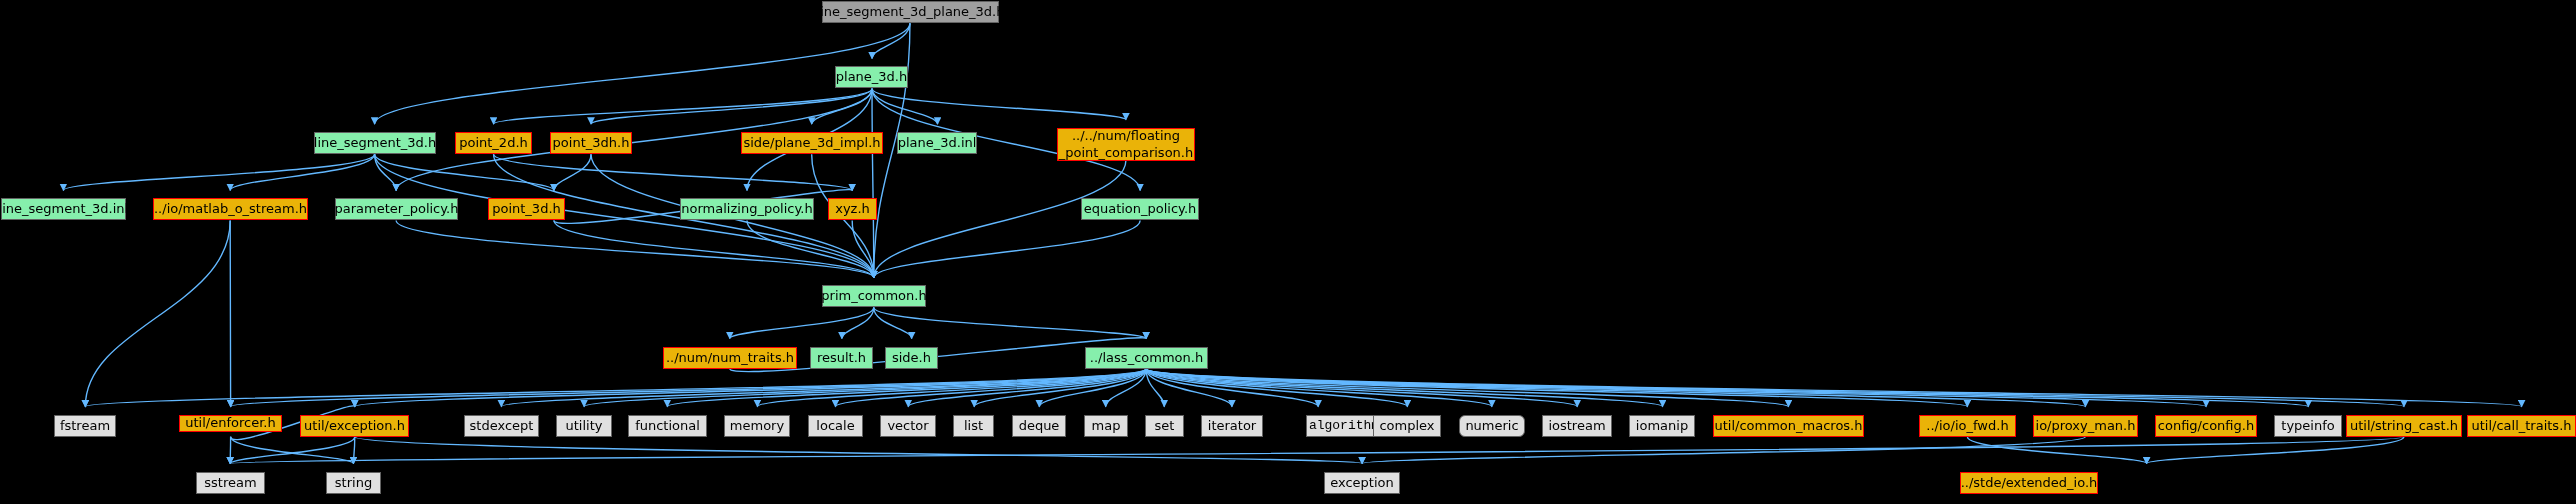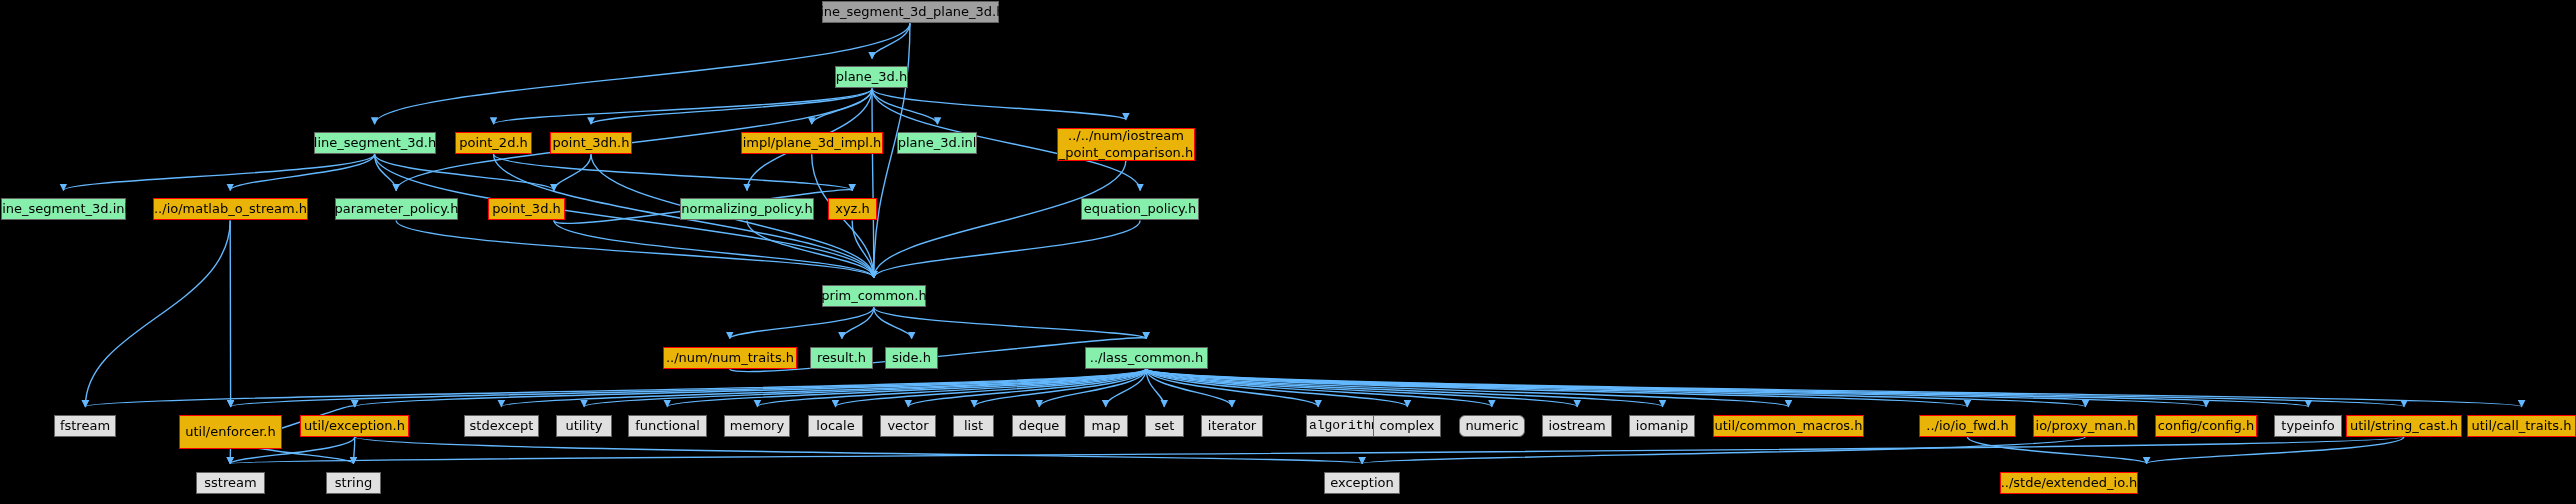--- a/index.html
+++ b/index.html
@@ -98,38 +98,38 @@
       <path d="M2419,507 C2419,525 1580,529 1580,538" fill="none" stroke="#63b8ff" stroke-width="1.6" marker-end="url(#ah)"></path>
       <path d="M2788.5,507 C2788.5,525 267,529 267,538" fill="none" stroke="#63b8ff" stroke-width="1.6" marker-end="url(#ah)"></path>
       <path d="M2788.5,507 C2788.5,525 2490,529 2490,538" fill="none" stroke="#63b8ff" stroke-width="1.6" marker-end="url(#ah)"></path>
       <path d="M2282,507 C2282,525 2490,529 2490,538" fill="none" stroke="#63b8ff" stroke-width="1.6" marker-end="url(#ah)"></path>
     </svg>
 <div class="node n-root" style="left: 822px; top: 0.9px; width: 177px; height: 22.4px;">line_segment_3d_plane_3d.h</div>
     <div class="node n-plain" style="left: 835px; top: 66px; width: 73px; height: 22.4px;">plane_3d.h</div>
     <div class="node n-plain" style="left: 314px; top: 132px; width: 122px; height: 22.4px;">line_segment_3d.h</div>
     <div class="node n-hl" style="left: 455px; top: 132px; width: 77px; height: 22.4px;">point_2d.h</div>
     <div class="node n-hl" style="left: 550px; top: 132px; width: 82px; height: 22.4px;">point_3dh.h</div>
-    <div class="node n-hl" style="left: 741px; top: 132px; width: 142px; height: 22.4px;">impl/plane_3d_impl.h</div>
+    <div class="node n-hl" style="left: 741px; top: 132px; width: 142px; height: 22.4px;">side/plane_3d_impl.h</div>
     <div class="node n-plain" style="left: 897px; top: 132px; width: 80px; height: 22.4px;">plane_3d.inl</div>
-    <div class="node n-hl n-two" style="left: 1057px; top: 128px; width: 138px; height: 33px;">../../num/iostream
+    <div class="node n-hl n-two" style="left: 1057px; top: 128px; width: 138px; height: 33px;">../../num/floating
 _point_comparison.h</div>
     <div class="node n-plain" style="left: 0.9px; top: 198px; width: 125px; height: 22.4px;">line_segment_3d.inl</div>
     <div class="node n-hl" style="left: 153px; top: 198px; width: 155px; height: 22.4px;">../io/matlab_o_stream.h</div>
     <div class="node n-plain" style="left: 335px; top: 198px; width: 123px; height: 22.4px;">parameter_policy.h</div>
     <div class="node n-hl" style="left: 488px; top: 198px; width: 77px; height: 22.4px;">point_3d.h</div>
     <div class="node n-plain" style="left: 680px; top: 198px; width: 134px; height: 22.4px;">normalizing_policy.h</div>
     <div class="node n-hl" style="left: 828px; top: 198px; width: 49px; height: 22.4px;">xyz.h</div>
     <div class="node n-plain" style="left: 1081px; top: 198px; width: 118px; height: 22.4px;">equation_policy.h</div>
     <div class="node n-plain" style="left: 822px; top: 285px; width: 104px; height: 22.4px;">prim_common.h</div>
     <div class="node n-hl" style="left: 663px; top: 347px; width: 134px; height: 22.4px;">../num/num_traits.h</div>
     <div class="node n-plain" style="left: 810px; top: 347px; width: 63px; height: 22.4px;">result.h</div>
     <div class="node n-plain" style="left: 885px; top: 347px; width: 53px; height: 22.4px;">side.h</div>
     <div class="node n-plain" style="left: 1085px; top: 347px; width: 123px; height: 22.4px;">../lass_common.h</div>
     <div class="node n-lib" style="left: 54px; top: 415px; width: 62px; height: 22.4px;">fstream</div>
-    <div class="node n-hl" style="left: 179px; top: 415px; width: 103px; height: 34px;">util/enforcer.h</div>
+    <div class="node n-hl" style="left: 179px; top: 415px; width: 103px; height: 17px;">util/enforcer.h</div>
     <div class="node n-hl" style="left: 300px; top: 415px; width: 109px; height: 22.4px;">util/exception.h</div>
     <div class="node n-lib" style="left: 464px; top: 415px; width: 75px; height: 22.4px;">stdexcept</div>
     <div class="node n-lib" style="left: 556px; top: 415px; width: 56px; height: 22.4px;">utility</div>
     <div class="node n-lib" style="left: 628px; top: 415px; width: 79px; height: 22.4px;">functional</div>
     <div class="node n-lib" style="left: 724px; top: 415px; width: 66px; height: 22.4px;">memory</div>
     <div class="node n-lib" style="left: 808px; top: 415px; width: 55px; height: 22.4px;">locale</div>
     <div class="node n-lib" style="left: 880px; top: 415px; width: 56px; height: 22.4px;">vector</div>
     <div class="node n-lib" style="left: 953px; top: 415px; width: 41px; height: 22.4px;">list</div>
     <div class="node n-lib" style="left: 1012px; top: 415px; width: 54px; height: 22.4px;">deque</div>
     <div class="node n-lib" style="left: 1084px; top: 415px; width: 44px; height: 22.4px;">map</div>
@@ -143,15 +143,15 @@
     <div class="node n-hl" style="left: 1713px; top: 415px; width: 151px; height: 22.4px;">util/common_macros.h</div>
     <div class="node n-hl" style="left: 1919px; top: 415px; width: 97px; height: 22.4px;">../io/io_fwd.h</div>
     <div class="node n-hl" style="left: 2033px; top: 415px; width: 105px; height: 22.4px;">io/proxy_man.h</div>
     <div class="node n-hl" style="left: 2155px; top: 415px; width: 102px; height: 22.4px;">config/config.h</div>
     <div class="node n-lib" style="left: 2274px; top: 415px; width: 68px; height: 22.4px;">typeinfo</div>
     <div class="node n-hl" style="left: 2346px; top: 415px; width: 116px; height: 22.4px;">util/string_cast.h</div>
     <div class="node n-hl" style="left: 2467px; top: 415px; width: 109px; height: 22.4px;">util/call_traits.h</div>
     <div class="node n-lib" style="left: 196px; top: 472px; width: 69px; height: 22.4px;">sstream</div>
     <div class="node n-lib" style="left: 326px; top: 472px; width: 55px; height: 22.4px;">string</div>
     <div class="node n-lib" style="left: 1324px; top: 472px; width: 76px; height: 22.4px;">exception</div>
-    <div class="node n-hl" style="left: 2000px; top: 472px; width: 138px; height: 22.4px;">../stde/extended_io.h</div>
+    <div class="node n-hl" style="left: 1960px; top: 472px; width: 138px; height: 22.4px;">../stde/extended_io.h</div>
   </div>
 
 
 </body></html>

